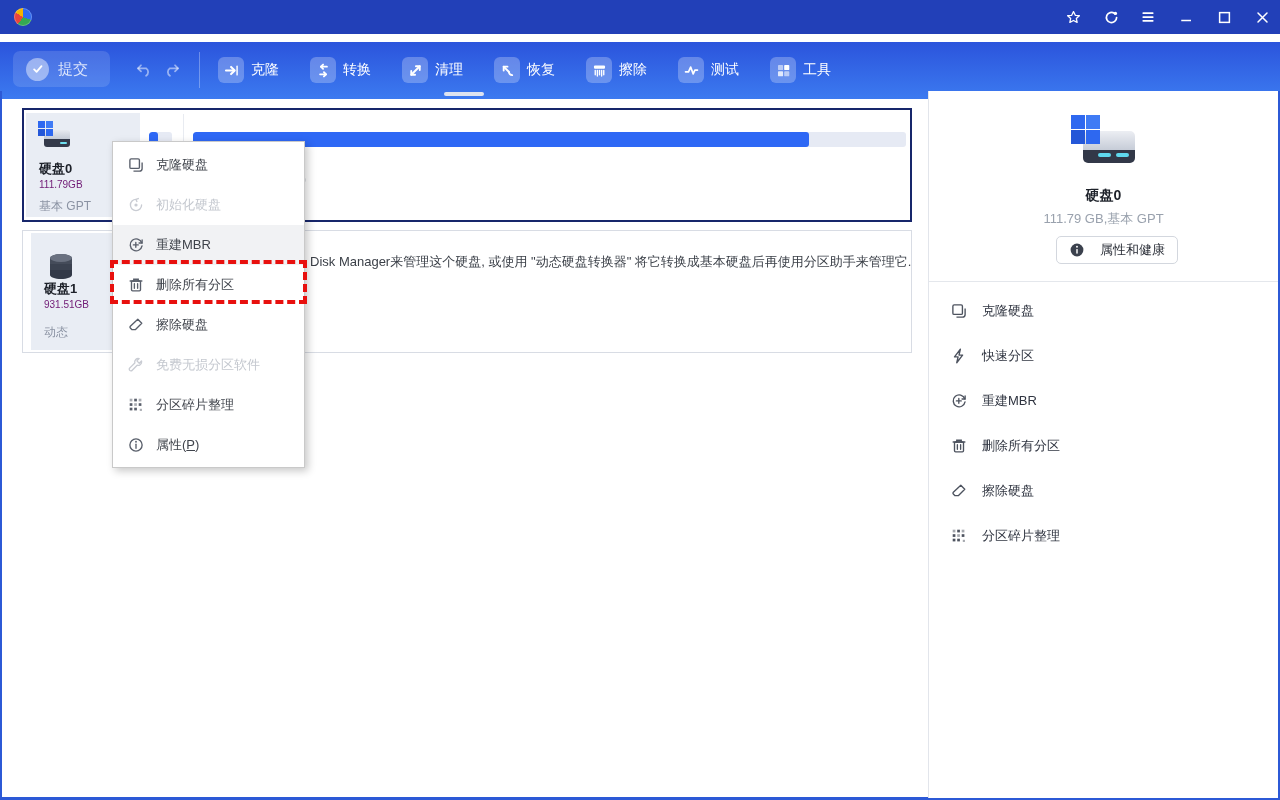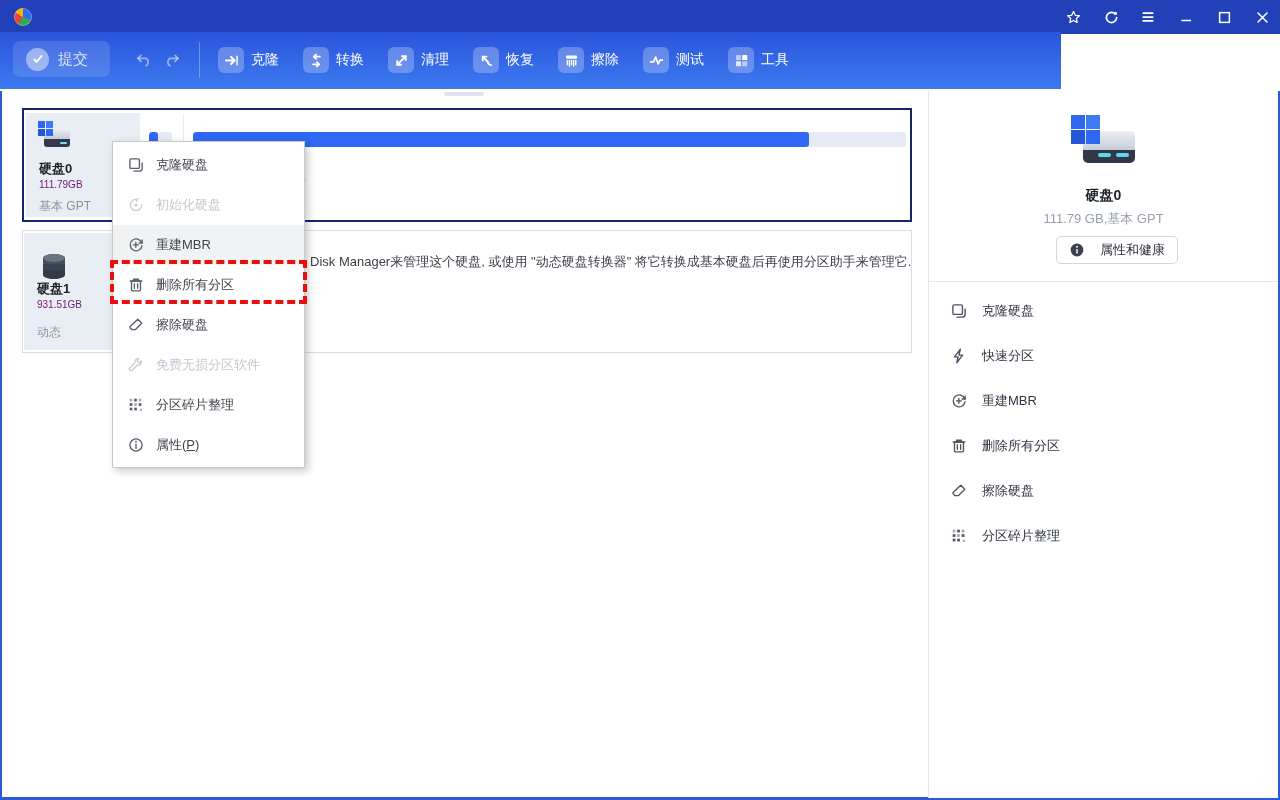--- a/index.html
+++ b/index.html
@@ -12,31 +12,31 @@
     background:#2240b8; display:flex; align-items:center; }
   .app-logo { position:absolute; left:14px; top:8px; width:18px; height:18px; border-radius:50%;
     background:conic-gradient(#2f6bf0 0 110deg,#35a853 110deg 215deg,#e8453c 215deg 300deg,#f4b400 300deg 360deg);
     box-shadow:inset 0 0 0 1px rgba(255,255,255,.25); }
   .app-title { position:absolute; left:41px; top:0; height:34px; line-height:34px;
     color:#ffffff; font-size:13px; white-space:nowrap; }
   .win-ctl { position:absolute; top:7px; width:20px; height:20px; display:flex;
     align-items:center; justify-content:center; color:#fff; cursor:default; }
 
   
-  .toolbar { position:absolute; left:0; top:32px; width:1061px; height:57px;
+  .toolbar { position:absolute; left:0; top:42px; width:1280px; height:57px;
     background:linear-gradient(180deg,#2b54dc 0%,#3c7af0 100%); }
   .submit-btn { position:absolute; left:13px; top:9px; width:97px; height:36px;
     background:rgba(255,255,255,.13); border-radius:7px; display:flex; align-items:center;
     padding-left:13px; }
   .submit-circle { width:23px; height:23px; border-radius:50%; background:rgba(255,255,255,.45);
     display:flex; align-items:center; justify-content:center; }
   .submit-label { color:rgba(255,255,255,.8); font-size:15px; margin-left:9px; }
   .undo-redo { position:absolute; top:18px; color:rgba(255,255,255,.5); }
   .tb-sep { position:absolute; left:199px; top:10px; width:1px; height:36px; background:rgba(255,255,255,.3); }
-  .tb-groups { position:absolute; left:218px; top:15px; display:flex; gap:23px; }
+  .tb-groups { position:absolute; left:218px; top:15px; display:flex; gap:30px; }
   .tb-group { display:flex; align-items:center; width:62px; cursor:default; }
   .tb-badge { width:26px; height:26px; border-radius:6px; background:rgba(255,255,255,.26);
     display:flex; align-items:center; justify-content:center; flex:none; }
   .tb-label { color:#ffffff; font-size:14px; margin-left:7px; white-space:nowrap; }
 
   
   .frame-left  { position:absolute; left:0; top:91px; width:2px; height:709px; background:#2c59d6; }
   .frame-right { position:absolute; right:0; top:91px; width:2px; height:709px; background:#2c59d6; }
   .frame-bottom{ position:absolute; left:0; bottom:0; width:1280px; height:3px; background:#2c59d6; }
 
@@ -296,21 +296,21 @@
       <div class="fill" style="width:9px;"></div>
     </div>
     <div class="bar-sep"></div>
     <div class="bar" style="left:169px; width:713px;">
       <div class="fill" style="width:616px;"></div>
     </div>
     <div class="label-frag">)</div>
   </div>
 
   <div class="disk-row1">
-    <div class="disk-info" style="left:1px; top:2px; bottom:2px;">
+    <div class="disk-info" style="left:8px; top:2px; bottom:2px;">
       <div class="disk-icon1">
         <svg width="30" height="27" viewBox="0 0 30 27">
           <ellipse cx="14" cy="5" rx="11" ry="4" fill="#59606e"></ellipse>
           <path d="M3 5v6c0 2.2 4.9 4 11 4s11-1.8 11-4V5" fill="#454c5a"></path>
           <path d="M3 11v6c0 2.2 4.9 4 11 4s11-1.8 11-4v-6" fill="#3b4250"></path>
           <path d="M3 17v5c0 2.2 4.9 4 11 4s11-1.8 11-4v-5" fill="#323948"></path>
           <ellipse cx="14" cy="5" rx="11" ry="4" fill="#6a7180"></ellipse>
         </svg>
       </div>
       <div class="d-name">硬盘1</div>

